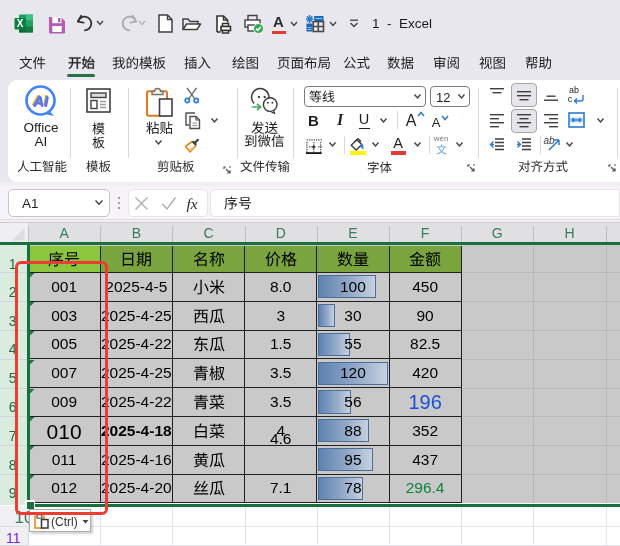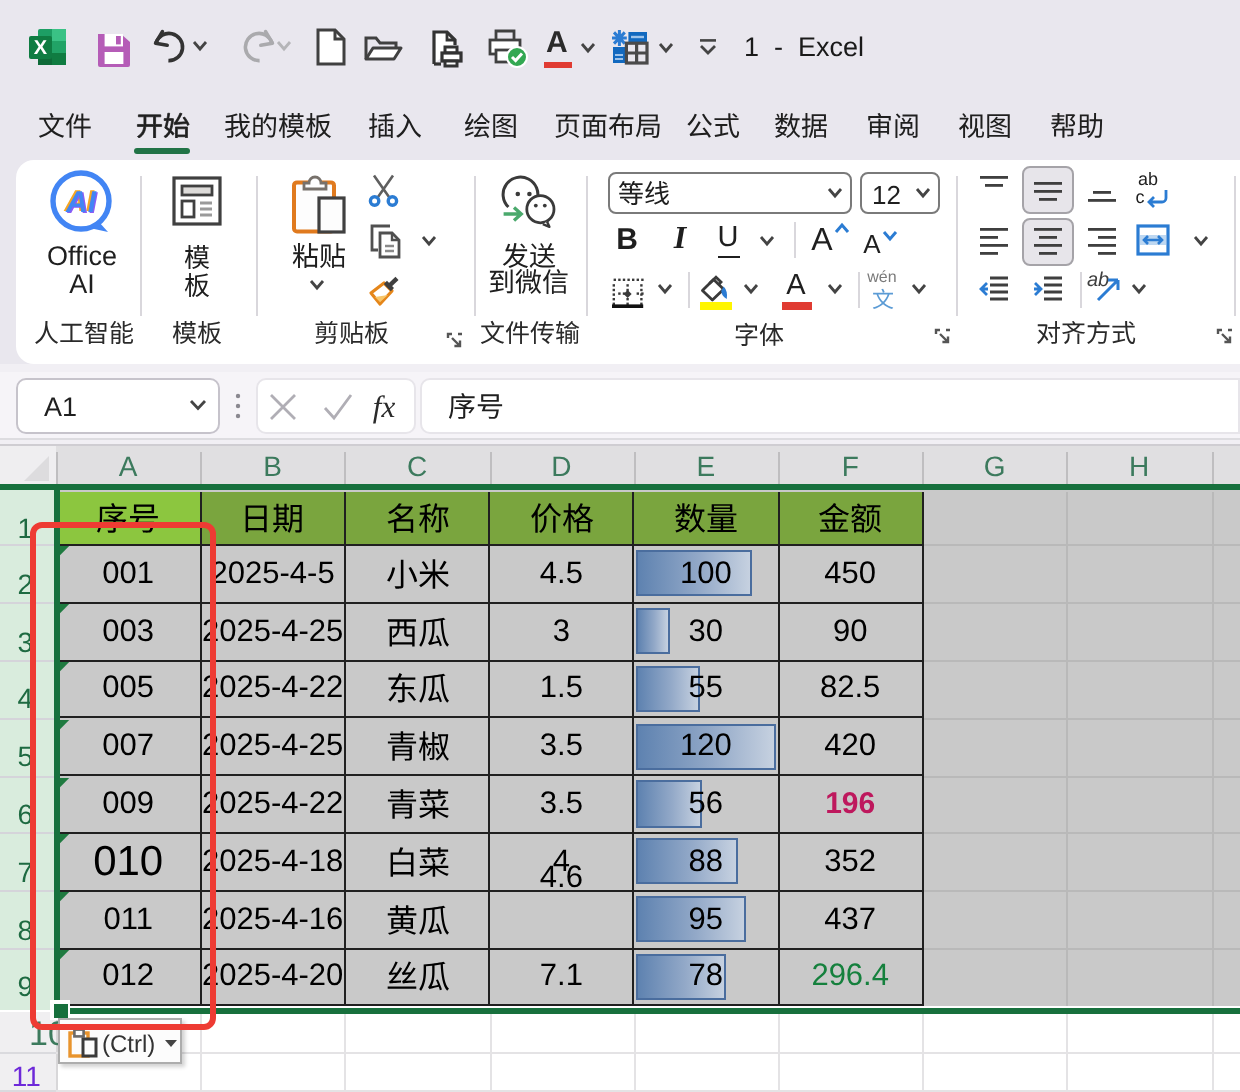--- a/index.html
+++ b/index.html
@@ -622,21 +622,21 @@
     </svg>
 <svg class="ic" style="left:28.7px;top:273.3px" width="6" height="6" viewBox="0 0 6 6">
       <path d="M0,0 H5.6 L0,5.6 Z" fill="#1f7a40"></path>
     </svg>
 <div class="tc" style="left:64.1px;top:286.8px;font-size:15.5px;color:#000;font-weight:400;font-family:'Liberation Sans', sans-serif;">001</div>
 <div class="tc" style="left:136.3px;top:286.8px;font-size:15.5px;color:#000;font-weight:400;font-family:'Liberation Sans', sans-serif;">2025-4-5</div>
 <svg class="k" style="left:192.5px;top:278.8px;" width="32.0" height="16.0" viewBox="0 0 2000 1000">
       <use href="#u5c0f" x="0" fill="#000"></use>
       <use href="#u7c73" x="1000" fill="#000"></use>
     </svg>
-<div class="tc" style="left:280.7px;top:286.8px;font-size:15.5px;color:#000;font-weight:400;font-family:'Liberation Sans', sans-serif;">4.5</div>
+<div class="tc" style="left:280.7px;top:286.8px;font-size:15.5px;color:#000;font-weight:400;font-family:'Liberation Sans', sans-serif;">8.0</div>
 <div class="b" style="left:318.10px;top:275.20px;width:58.00px;height:23.20px;background:linear-gradient(to right,#5e82b0,#93a9c8 55%,#c6d1e0);border:1px solid #4a6d9e;box-sizing:border-box;"></div>
 <div class="tc" style="left:352.9px;top:286.8px;font-size:15.5px;color:#000;font-weight:400;font-family:'Liberation Sans', sans-serif;">100</div>
 <div class="tc" style="left:425.1px;top:286.8px;font-size:15.5px;color:#000;font-weight:400;font-family:'Liberation Sans', sans-serif;">450</div>
 <svg class="ic" style="left:28.7px;top:302.1px" width="6" height="6" viewBox="0 0 6 6">
       <path d="M0,0 H5.6 L0,5.6 Z" fill="#1f7a40"></path>
     </svg>
 <div class="tc" style="left:64.1px;top:315.6px;font-size:15.5px;color:#000;font-weight:400;font-family:'Liberation Sans', sans-serif;">003</div>
 <div class="tc" style="left:136.3px;top:315.6px;font-size:15.5px;color:#000;font-weight:400;font-family:'Liberation Sans', sans-serif;">2025-4-25</div>
 <svg class="k" style="left:192.5px;top:307.6px;" width="32.0" height="16.0" viewBox="0 0 2000 1000">
       <use href="#u897f" x="0" fill="#000"></use>
@@ -677,26 +677,26 @@
     </svg>
 <div class="tc" style="left:64.1px;top:402.0px;font-size:15.5px;color:#000;font-weight:400;font-family:'Liberation Sans', sans-serif;">009</div>
 <div class="tc" style="left:136.3px;top:402.0px;font-size:15.5px;color:#000;font-weight:400;font-family:'Liberation Sans', sans-serif;">2025-4-22</div>
 <svg class="k" style="left:192.5px;top:394.0px;" width="32.0" height="16.0" viewBox="0 0 2000 1000">
       <use href="#u9752" x="0" fill="#000"></use>
       <use href="#u83dc" x="1000" fill="#000"></use>
     </svg>
 <div class="tc" style="left:280.7px;top:402.0px;font-size:15.5px;color:#000;font-weight:400;font-family:'Liberation Sans', sans-serif;">3.5</div>
 <div class="b" style="left:318.10px;top:390.40px;width:32.48px;height:23.20px;background:linear-gradient(to right,#5e82b0,#93a9c8 55%,#c6d1e0);border:1px solid #4a6d9e;box-sizing:border-box;"></div>
 <div class="tc" style="left:352.9px;top:402.0px;font-size:15.5px;color:#000;font-weight:400;font-family:'Liberation Sans', sans-serif;">56</div>
-<div class="tc" style="left:425.1px;top:402.0px;font-size:15px;color:#be185d;font-weight:700;font-family:'Liberation Sans', sans-serif;">196</div>
+<div class="tc" style="left:425.1px;top:402.0px;font-size:20px;color:#1d4ed8;font-weight:400;font-family:'Liberation Sans', sans-serif;">196</div>
 <svg class="ic" style="left:28.7px;top:417.3px" width="6" height="6" viewBox="0 0 6 6">
       <path d="M0,0 H5.6 L0,5.6 Z" fill="#1f7a40"></path>
     </svg>
 <div class="tc" style="left:64.1px;top:430.8px;font-size:21px;color:#000;font-weight:400;font-family:'Liberation Sans', sans-serif;">010</div>
-<div class="tc" style="left:136.3px;top:430.8px;font-size:15.5px;color:#000;font-weight:400;font-family:'Liberation Sans', sans-serif;">2025-4-18</div>
+<div class="tc" style="left:136.3px;top:430.8px;font-size:15.5px;color:#000;font-weight:700;font-family:'Liberation Sans', sans-serif;">2025-4-18</div>
 <svg class="k" style="left:192.5px;top:422.8px;" width="32.0" height="16.0" viewBox="0 0 2000 1000">
       <use href="#u767d" x="0" fill="#000"></use>
       <use href="#u83dc" x="1000" fill="#000"></use>
     </svg>
 <div class="tc" style="left:280.7px;top:430.8px;font-size:15.5px;color:#000;font-weight:400;font-family:'Liberation Sans', sans-serif;">4</div>
 <div class="b" style="left:318.10px;top:419.20px;width:51.04px;height:23.20px;background:linear-gradient(to right,#5e82b0,#93a9c8 55%,#c6d1e0);border:1px solid #4a6d9e;box-sizing:border-box;"></div>
 <div class="tc" style="left:352.9px;top:430.8px;font-size:15.5px;color:#000;font-weight:400;font-family:'Liberation Sans', sans-serif;">88</div>
 <div class="tc" style="left:425.1px;top:430.8px;font-size:15.5px;color:#000;font-weight:400;font-family:'Liberation Sans', sans-serif;">352</div>
 <svg class="ic" style="left:28.7px;top:446.1px" width="6" height="6" viewBox="0 0 6 6">
       <path d="M0,0 H5.6 L0,5.6 Z" fill="#1f7a40"></path>

